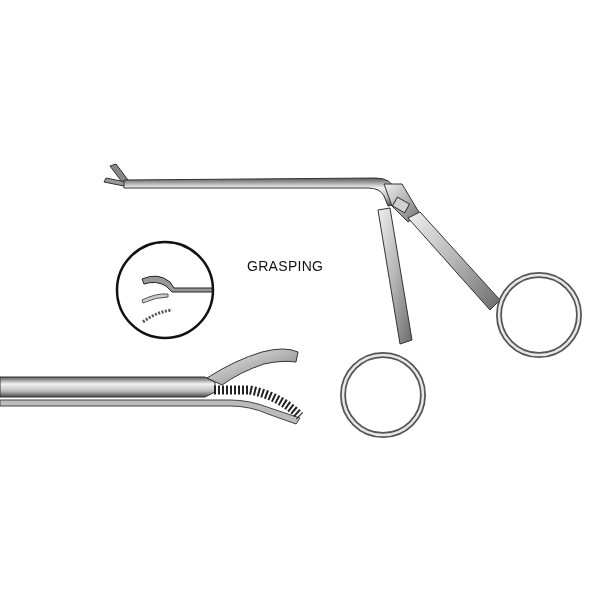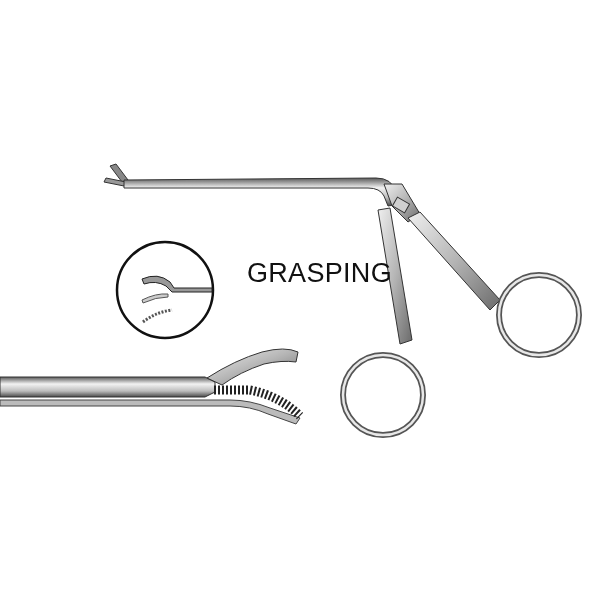--- a/index.html
+++ b/index.html
@@ -1,19 +1,19 @@
 <!DOCTYPE html>
 <html><head>
 <meta charset="utf-8">
 <style>
   html, body { margin: 0; padding: 0; background: #ffffff; }
   .canvas { position: relative; width: 600px; height: 600px; background: #ffffff; overflow: hidden; }
   .label {
     position: absolute; left: 247px; top: 258px;
-    font-family: "Liberation Sans", sans-serif; font-size: 27px; color: #111111;
+    font-family: "Liberation Sans", sans-serif; font-size: 14px; color: #111111;
     letter-spacing: 0.3px;
   }
   svg { position: absolute; left: 0; top: 0; }
 </style>
 </head>
 <body>
 
 <div class="canvas">
   <svg width="600" height="600" viewBox="0 0 600 600">
     <defs>

